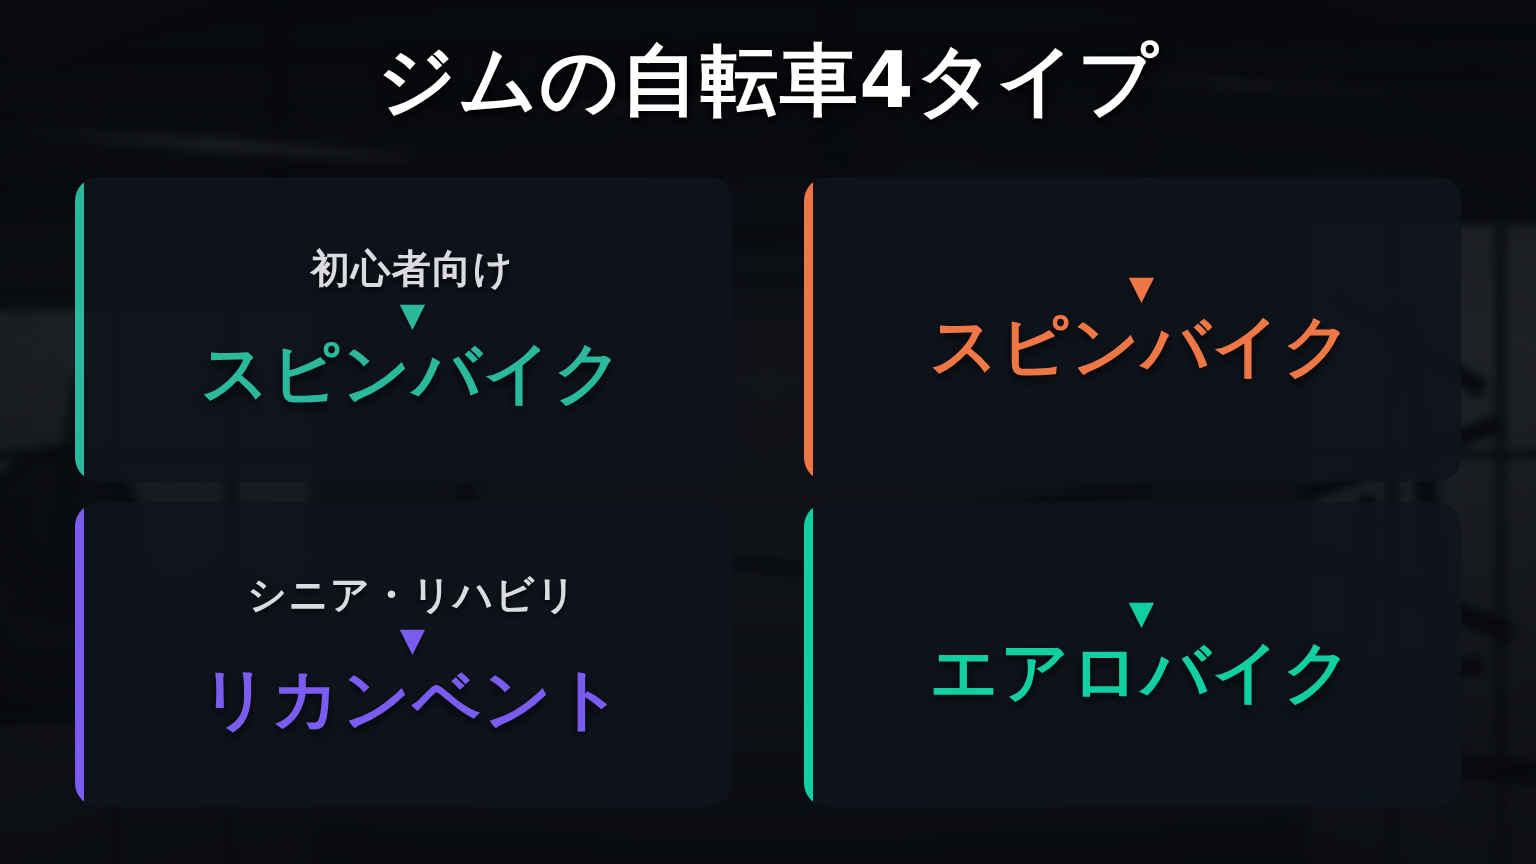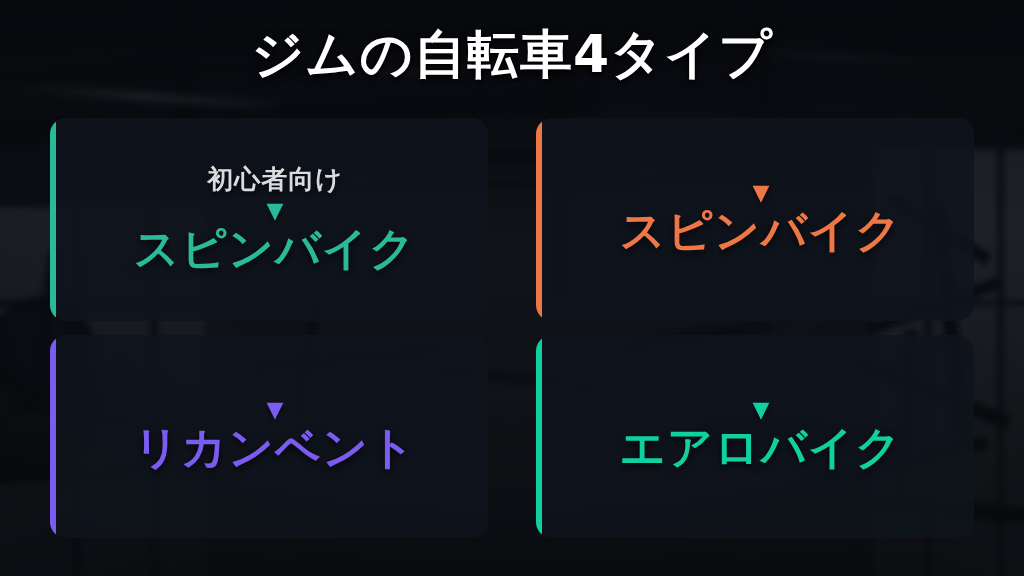--- a/index.html
+++ b/index.html
@@ -260,20 +260,21 @@
     </div>
 
     <div class="card">
       <div class="card-accent" style="background:#ef7745;"></div>
       <div class="card-arrow" style="color:#ef7745;">▼</div>
       <div class="card-name" style="color:#ef7745;">スピンバイク</div>
     </div>
 
     <div class="card">
       <div class="card-accent" style="background:#7b5cf0;"></div>
+      <div class="card-label">シニア・リハビリ</div>
       <div class="card-arrow" style="color:#7b5cf0;">▼</div>
       <div class="card-name" style="color:#7b5cf0;">リカンベント</div>
     </div>
 
     <div class="card">
       <div class="card-accent" style="background:#10cfa0;"></div>
       <div class="card-arrow" style="color:#10cfa0;">▼</div>
       <div class="card-name" style="color:#10cfa0;">エアロバイク</div>
     </div>
 

